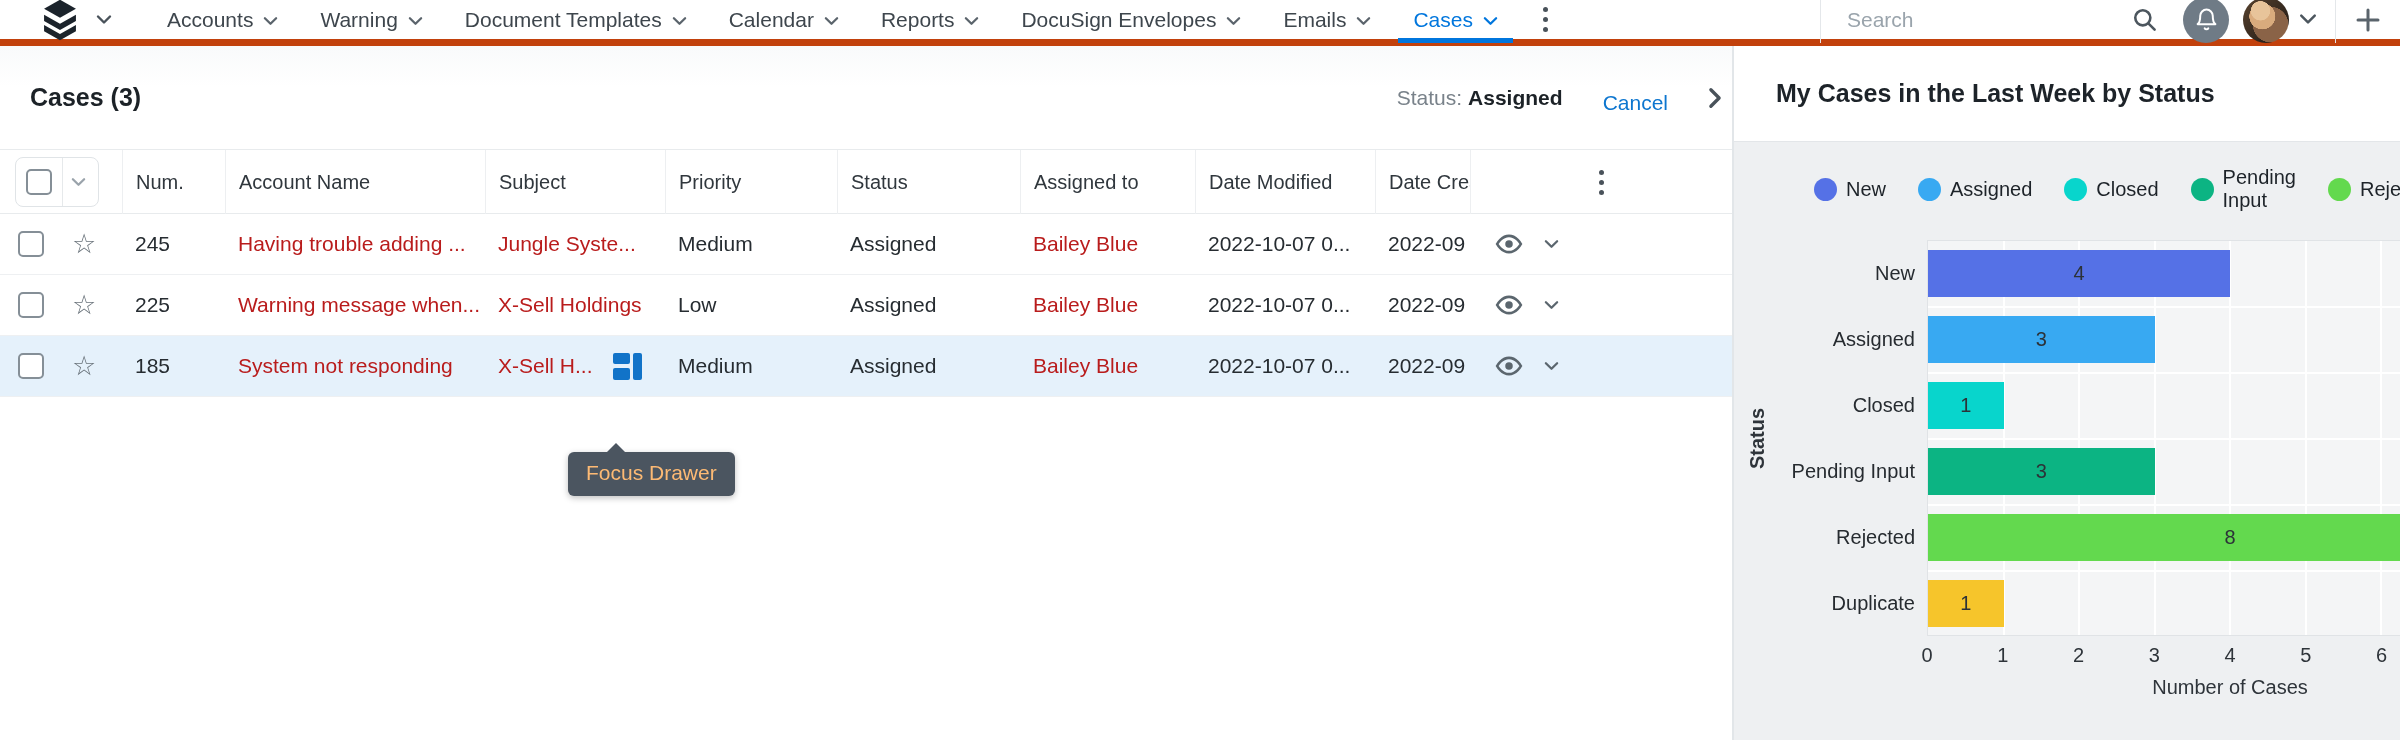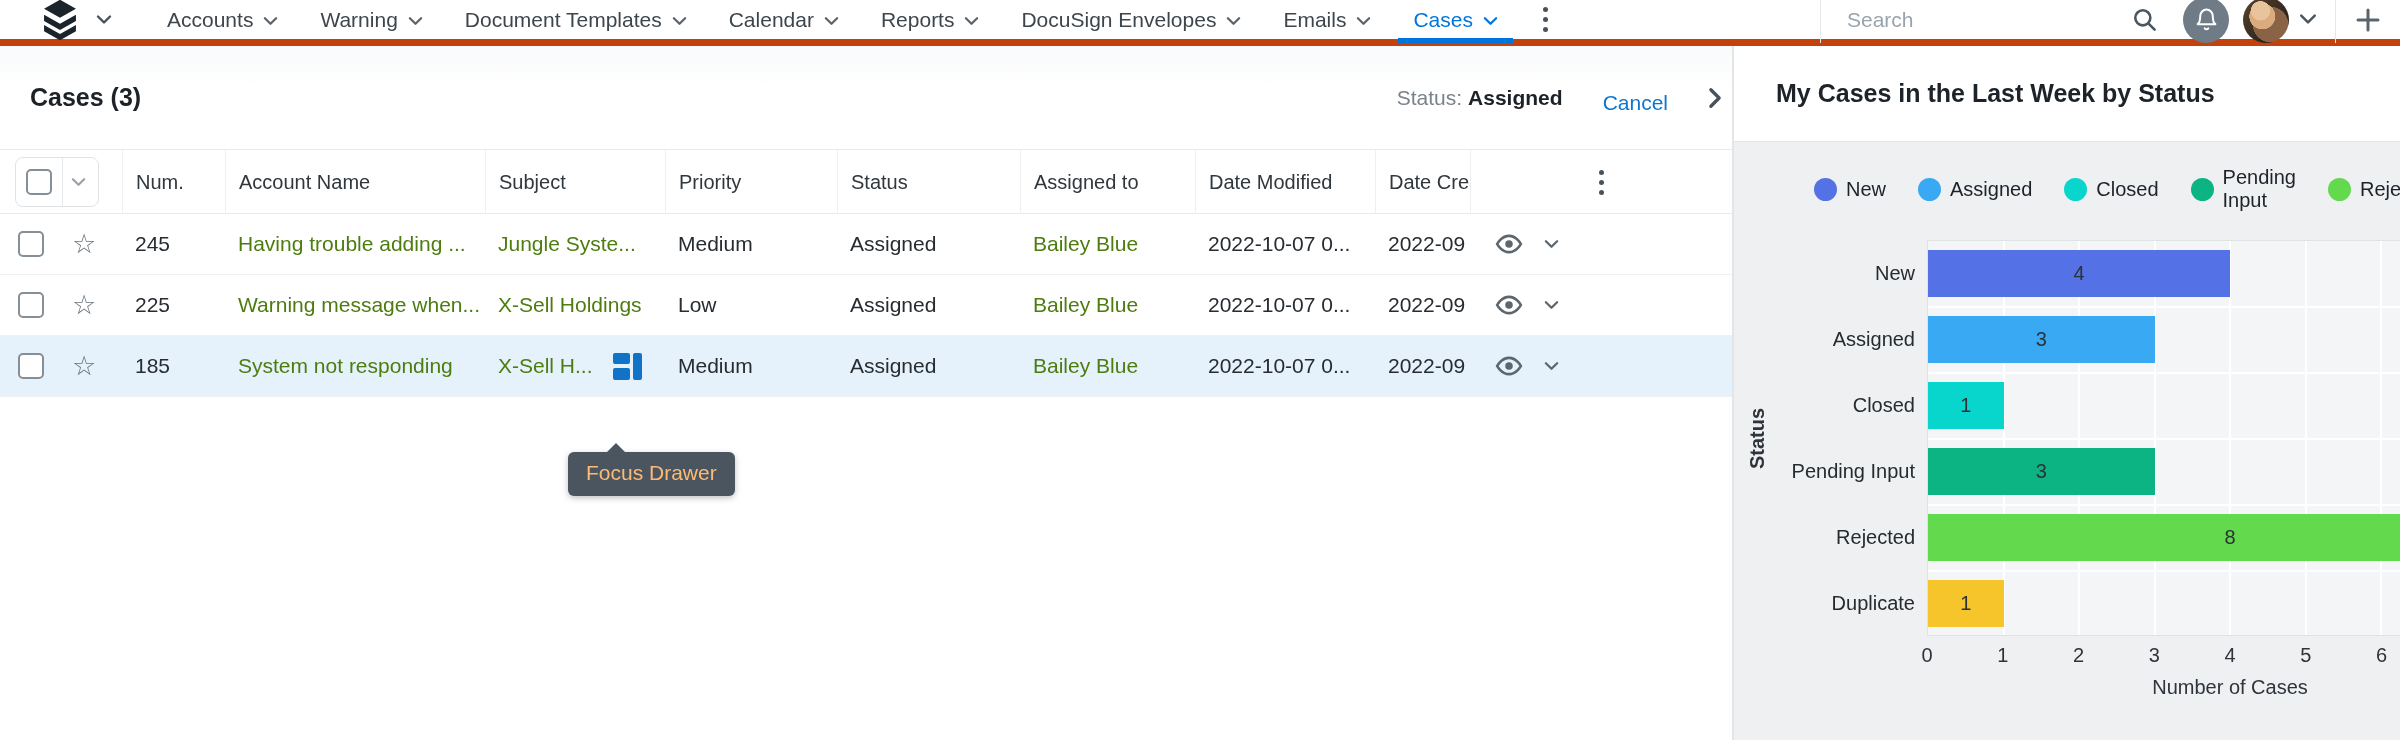--- a/index.html
+++ b/index.html
@@ -55,21 +55,21 @@
   .select-all .cb{margin-left:10px;}
   .select-all .sa-sep{width:1px;height:48px;background:#e6e9eb;margin-left:10px;}
   .select-all svg{margin-left:8px;color:#9aa3ab;}
   .cb{width:26px;height:26px;border:2px solid #858f97;border-radius:5px;background:#fff;cursor:pointer;flex:none;}
   .th-kebab{justify-content:center;display:flex;align-items:center;height:64px;border-left:1px solid #edeff1;cursor:pointer;}
   .trow{height:61px;border-bottom:1px solid #eef0f2;font-size:21px;color:#262c31;cursor:pointer;background:#fff;}
   .trow.selected{background:#e5f1fb;}
   .cell{padding-left:13px;display:flex;align-items:center;overflow:hidden;white-space:nowrap;}
   .cell.c-sel{padding-left:18px;gap:28px;}
   .star{font-size:27px;color:#6a737b;line-height:1;cursor:pointer;}
-  .tlink{color:#4d7c0f;text-decoration:none;cursor:pointer;}
+  .tlink{color:#b91c1c;text-decoration:none;cursor:pointer;}
   .focus-ic{position:relative;width:29px;height:27px;margin-left:20px;flex:none;cursor:pointer;}
   .focus-ic i{position:absolute;background:#1173c8;border-radius:2px;}
   .focus-ic .a{left:0;top:0;width:61%;height:41%;}
   .focus-ic .b{right:0;top:0;width:30%;height:100%;}
   .focus-ic .c{left:0;bottom:0;width:61%;height:41%;}
   .c-act{gap:20px;padding-left:24px;color:#5b666e;}
   .c-act .icon-btn{color:#5b666e;}
   
   .tooltip{position:absolute;left:568px;top:406px;background:#4b5560;color:#fdba74;font-size:21px;padding:9px 18px 11px;border-radius:6px;white-space:nowrap;box-shadow:0 2px 6px rgba(0,0,0,.25);}
   .tooltip::before{content:"";position:absolute;top:-9px;left:38px;border-left:10px solid transparent;border-right:10px solid transparent;border-bottom:10px solid #4b5560;}

